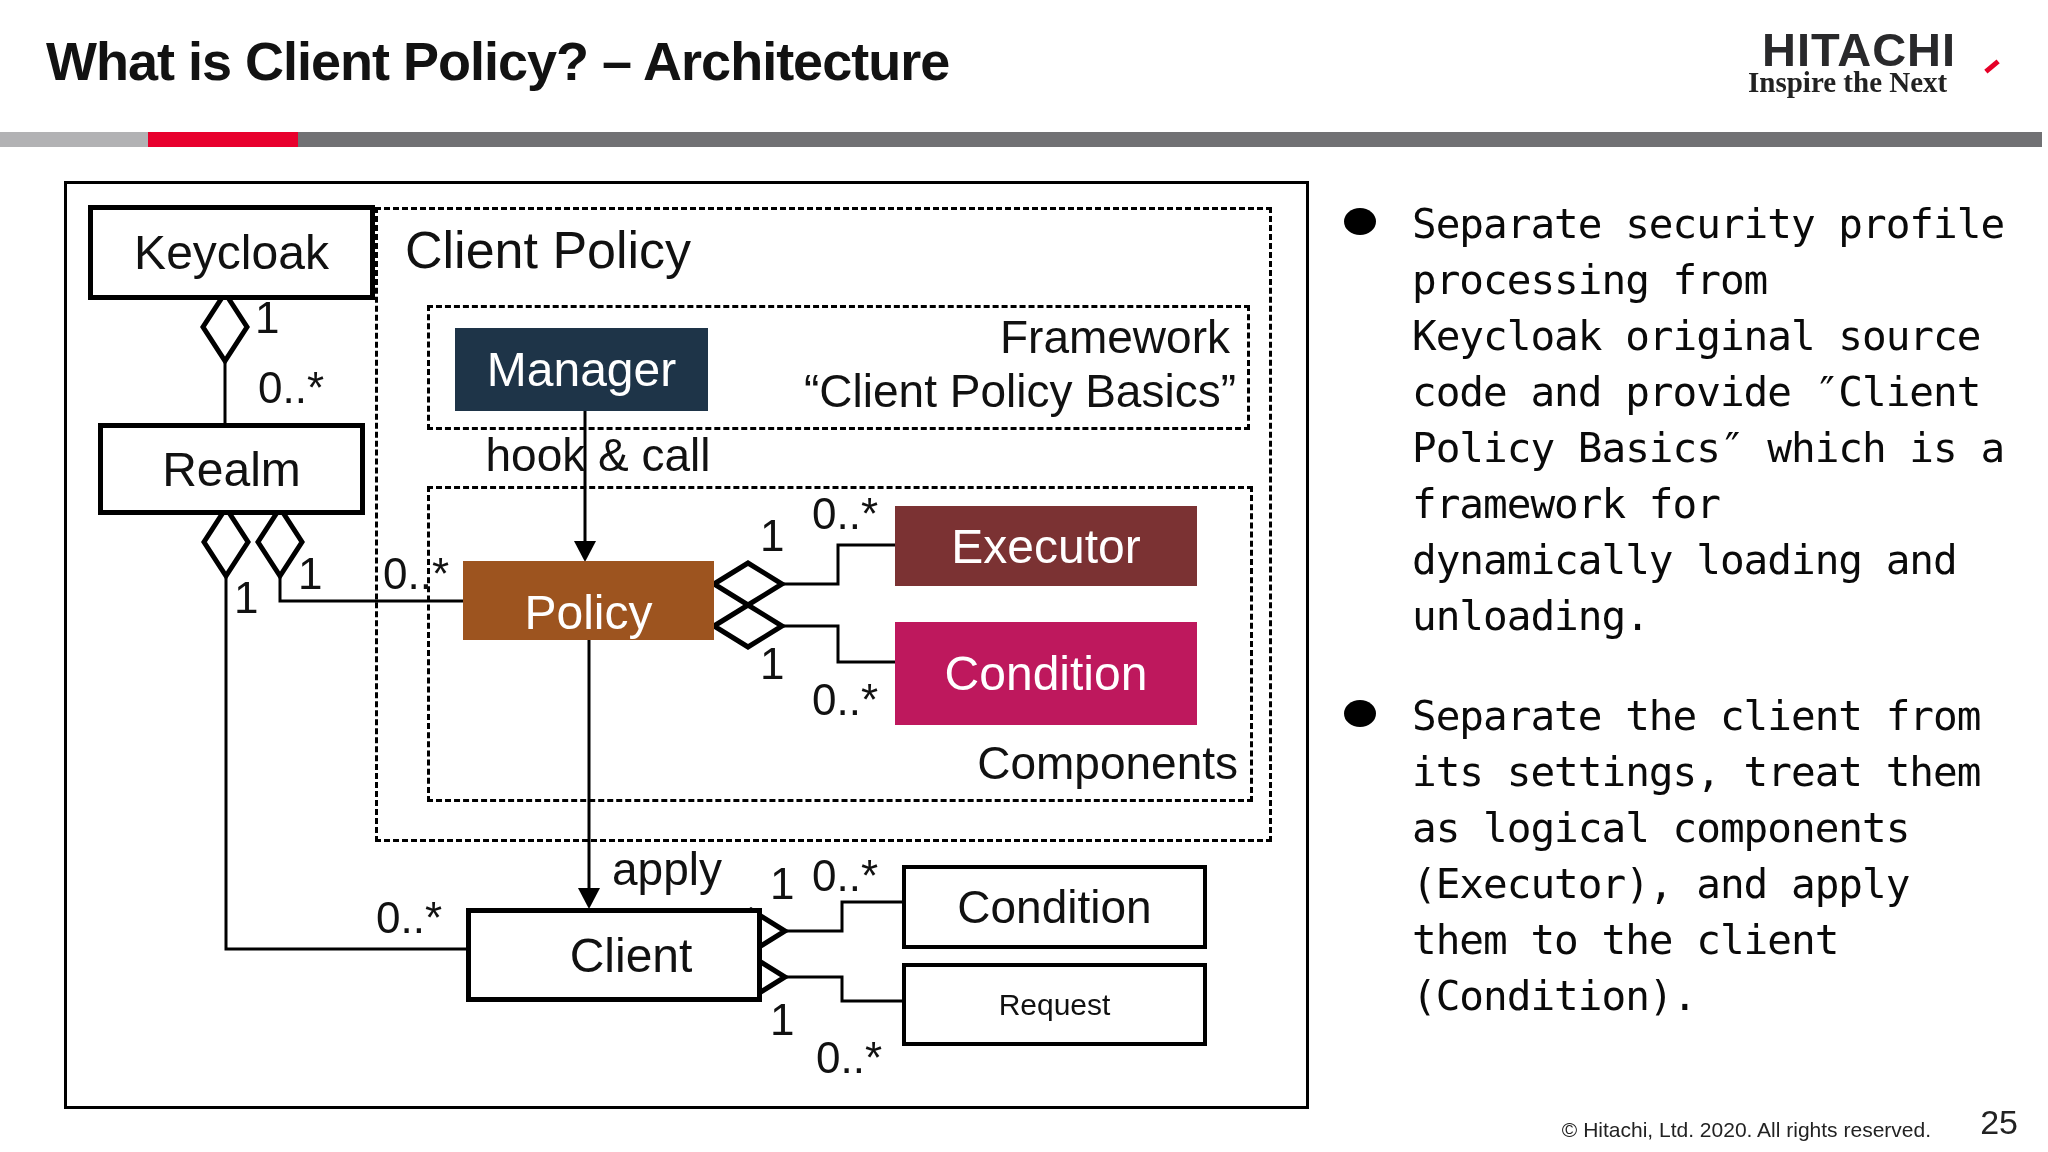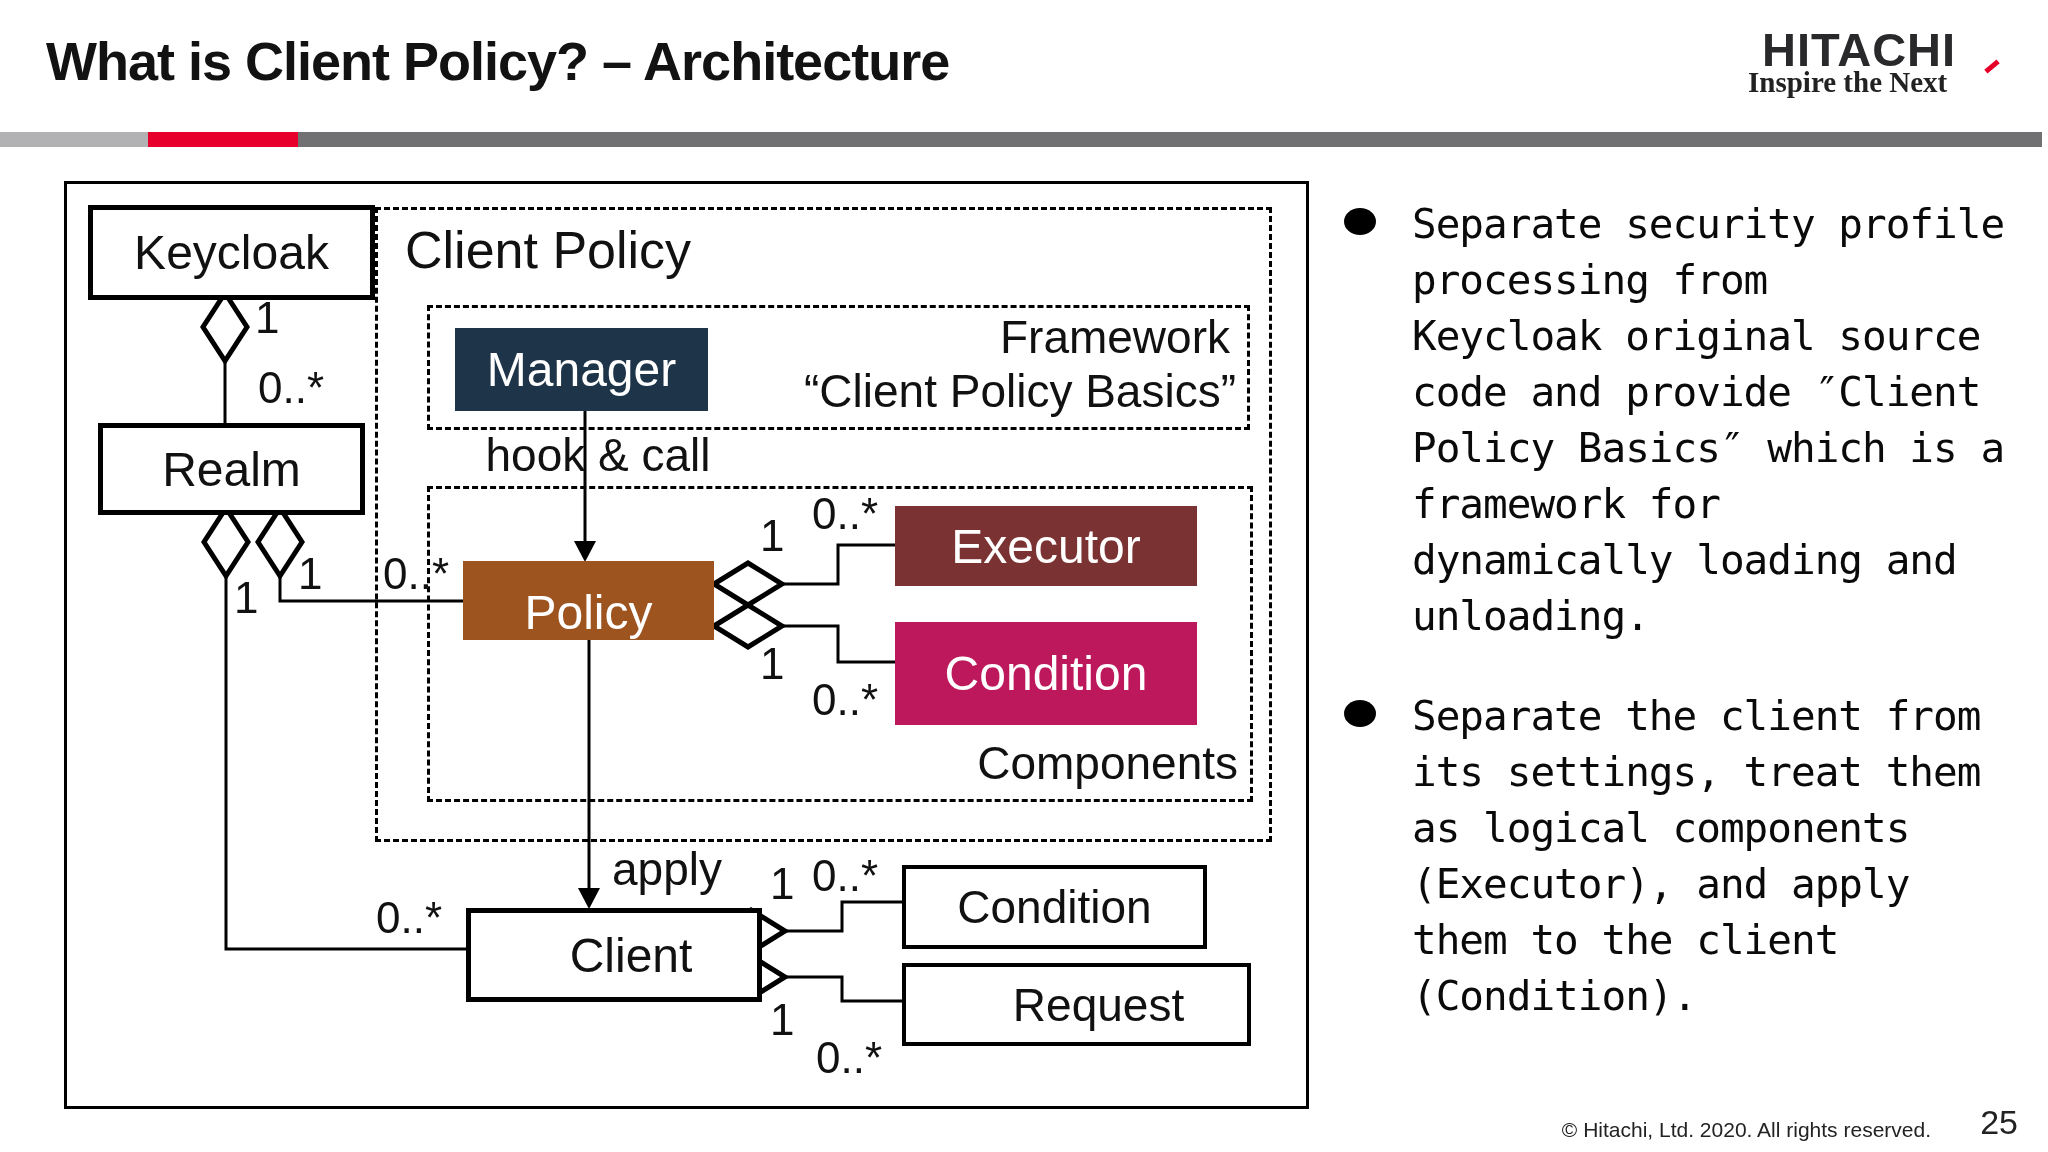--- a/index.html
+++ b/index.html
@@ -110,21 +110,21 @@
   </div>
   <div class="abs node colored" style="left:895px;top:622px;width:302px;height:103px;background:#be185d;">
     <span>Condition</span>
   </div>
   <div class="abs node thick" style="left:466px;top:908px;width:252px;height:84px;padding-left:34px;">
     <span>Client</span>
   </div>
   <div class="abs node mid" style="left:902px;top:865px;width:297px;height:76px;font-size:46px;">
     <span>Condition</span>
   </div>
-  <div class="abs node mid" style="left:902px;top:963px;width:297px;height:75px;font-size:46px;padding-left:44px;">
+  <div class="abs node mid" style="left:902px;top:963px;width:297px;height:75px;font-size:30px;">
     <span>Request</span>
   </div>
 
   <div class="abs lbl" style="left:405px;top:224px;font-size:52px;">Client Policy</div>
   <div class="abs lbl right-align" style="right:818px;top:314px;">Framework</div>
   <div class="abs lbl right-align" style="right:812px;top:368px;">“Client Policy Basics”</div>
   <div class="abs lbl right-align" style="right:810px;top:740px;">Components</div>
   <div class="abs lbl" style="left:458px;top:432px;width:280px;text-align:center;">hook &amp; call</div>
   <div class="abs lbl" style="left:612px;top:846px;">apply</div>
 

